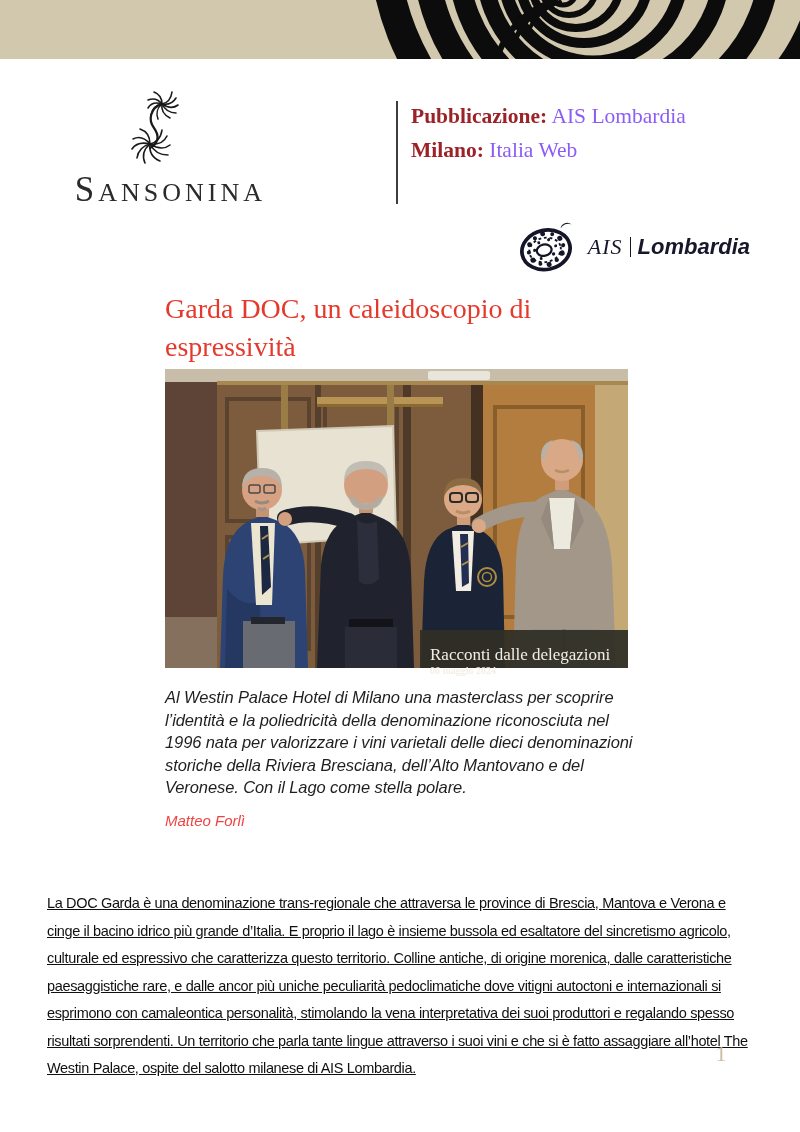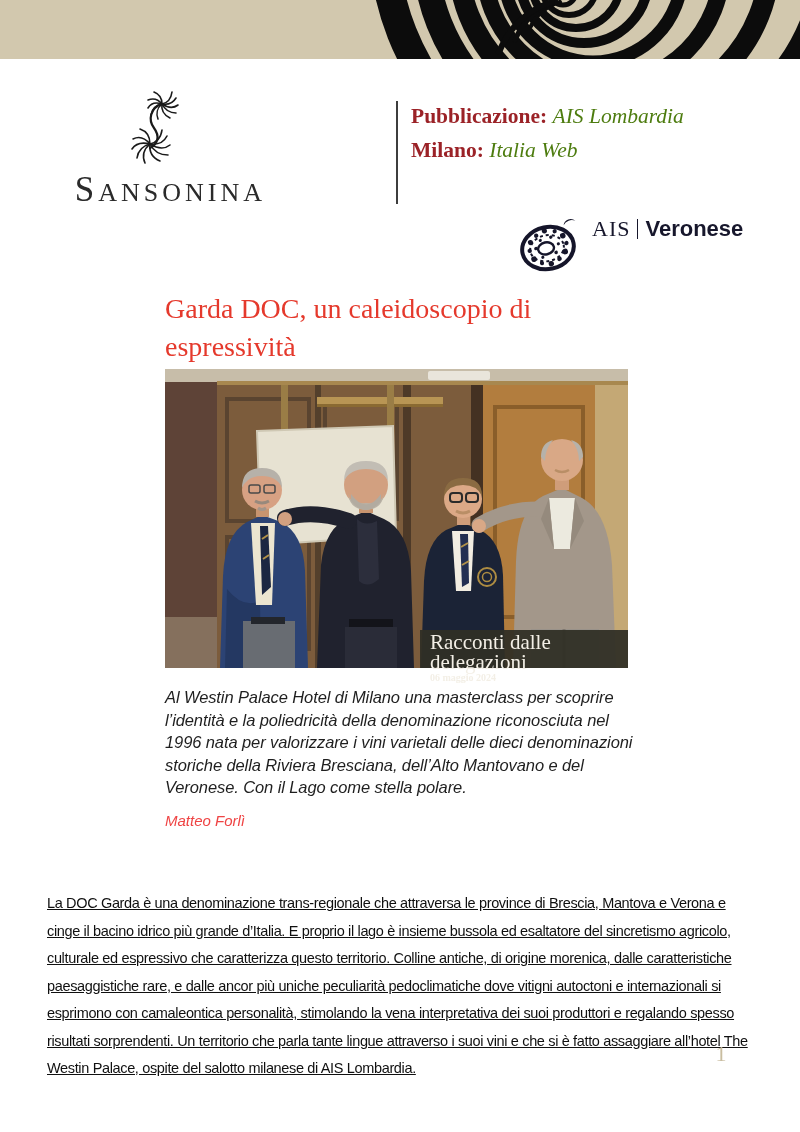--- a/index.html
+++ b/index.html
@@ -15,38 +15,38 @@
   .brand .swirl{margin:0 auto;display:block;}
   .brand-name{font-family:"Liberation Serif",serif;font-size:26px;letter-spacing:4px;
               text-transform:uppercase;color:#2a2a2a;margin-top:4px;}
   .brand-name::first-letter{font-size:35px;}
 
   .mast-divider{position:absolute;left:396px;top:101px;width:2px;height:103px;background:#3d3d3d;}
 
   .pub-info{position:absolute;left:411px;top:99px;width:330px;
             font-family:"Liberation Serif",serif;font-size:21.5px;line-height:34px;}
   .pub-info .lbl{color:#9b2227;font-weight:bold;}
-  .pub-info .val{color:#4d7c0f;font-style:italic;}
-
-  .ais{position:absolute;left:518px;top:216px;width:232px;height:62px;display:flex;align-items:flex-start;}
+  .pub-info .val{color:#8b5cf6;}
+
+  .ais{position:absolute;left:518px;top:216px;width:232px;height:62px;display:flex;align-items:center;font-style:italic;}
   .ais-text{margin-left:10px;color:#17172c;font-size:22px;display:flex;align-items:center;}
   .ais-acronym{font-family:"Liberation Serif",serif;letter-spacing:1px;}
   .ais-bar{display:inline-block;width:1px;height:20px;background:#17172c;margin:0 7px;}
   .ais-region{font-family:"Liberation Sans",sans-serif;font-weight:bold;}
 
   
   .headline{position:absolute;left:165px;top:290px;width:472px;
             font-family:"Liberation Serif",serif;font-size:28px;line-height:1.34;
             color:#e5392c;font-weight:normal;margin:0;}
 
   .photo{position:absolute;left:165px;top:369px;width:463px;height:299px;}
   .photo svg{display:block;}
   .photo-caption{position:absolute;left:255px;top:261px;width:208px;height:38px;
                  background:rgba(48,47,37,0.94);color:#f3efe6;padding:2px 0 0 10px;box-sizing:border-box;}
-  .photo-caption .cap-title{font-family:"Liberation Serif",serif;font-size:21px;line-height:20px;}
+  .photo-caption .cap-title{font-family:"Liberation Serif",serif;font-size:17px;line-height:20px;margin-top:13px;}
   .photo-caption .cap-date{font-family:"Liberation Serif",serif;font-size:10px;font-weight:bold;line-height:11px;}
 
   .lede{position:absolute;left:165px;top:686px;width:478px;
         font-style:italic;font-size:16.5px;line-height:22.5px;color:#1f1f1f;letter-spacing:-0.1px;}
   .author{position:absolute;left:165px;top:812px;font-style:italic;font-size:15px;color:#ef4444;}
 
   .body-text{position:absolute;left:47px;top:890px;width:708px;
              font-size:14.5px;line-height:27.5px;color:#101010;letter-spacing:-0.35px;text-decoration:underline;}
 
   .page-number{position:absolute;left:706px;top:1041px;width:30px;text-align:center;
@@ -153,21 +153,21 @@
             <circle cx="23" cy="40" r="1.6"></circle>
           <circle cx="18" cy="30" r="1.7"></circle>
             <circle cx="24" cy="23" r="1.6"></circle>
         </g>
       </g>
       <path d="M46,10 A9,9 0 0 1 57,4 A7,7 0 0 0 46,10 Z" fill="#15152a" transform="rotate(8 51 7)"></path>
     </svg>
     <div class="ais-text">
       <span class="ais-acronym">AIS</span>
       <span class="ais-bar"></span>
-      <span class="ais-region">Veronese</span>
+      <span class="ais-region">Lombardia</span>
     </div>
   </div>
 
   <h1 class="headline">Garda DOC, un caleidoscopio di espressività</h1>
 
   <div class="photo">
     <svg width="463" height="299" viewBox="0 0 463 299">
 
       <rect x="0" y="0" width="463" height="299" fill="#8664442"></rect>
       <rect x="0" y="0" width="463" height="299" fill="#8a6848"></rect>

